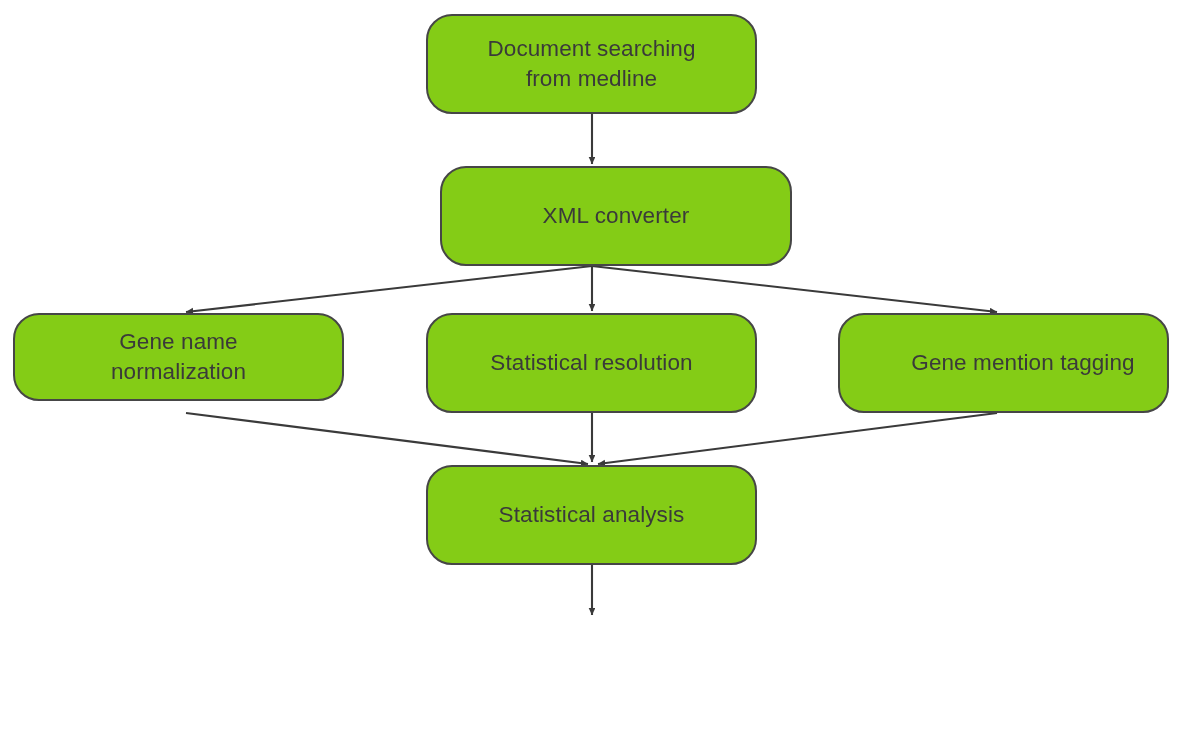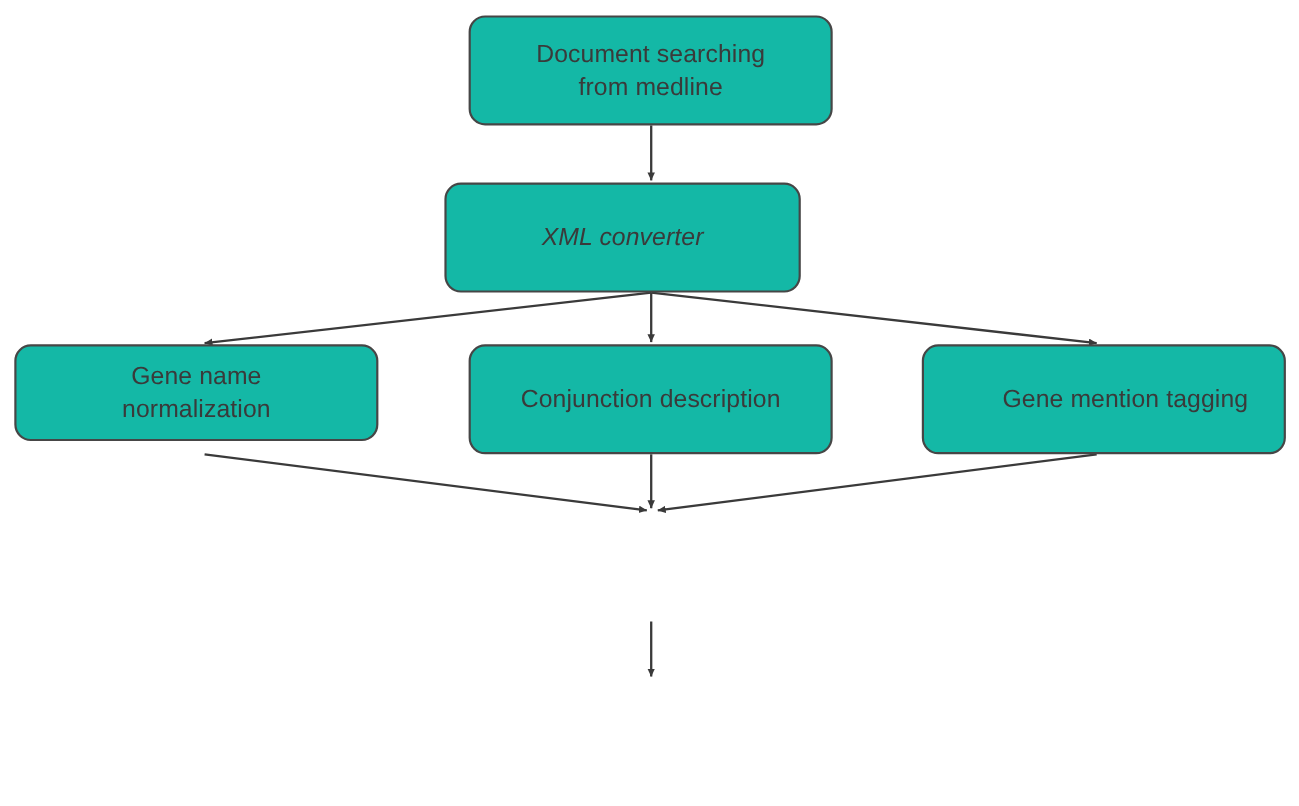--- a/index.html
+++ b/index.html
@@ -22,23 +22,23 @@
     position: absolute;
     left: 0;
     top: 0;
     width: 1181px;
     height: 733px;
     pointer-events: none;
   }
   .node {
     position: absolute;
     box-sizing: border-box;
-    background: #14b8a6;
+    background: #84cc16;
     border: 2.6px solid #464646;
-    border-radius: 15px;
+    border-radius: 26px;
     display: flex;
     align-items: center;
     justify-content: center;
     text-align: center;
     z-index: 2;
   }
   .node-label {
     color: #3a3a3a;
     font-size: 22.5px;
     line-height: 1.32;
@@ -69,32 +69,35 @@
         <line x1="997" y1="413" x2="598" y2="464" marker-end="url(#arrowhead)"></line>
         <line x1="592" y1="565" x2="592" y2="615" marker-end="url(#arrowhead)"></line>
       </g>
   </svg>
 
   <div class="node" style="left: 426px; top: 14px; width: 331px; height: 100px;">
     <span class="node-label">Document searching
 from medline</span>
   </div>
 
-  <div class="node" style="left: 404px; top: 166px; width: 324px; height: 100px; font-style: italic;">
+  <div class="node" style="left: 440px; top: 166px; width: 352px; height: 100px;">
     <span class="node-label">XML converter</span>
   </div>
 
   <div class="node" style="left: 13px; top: 313px; width: 331px; height: 88px; text-align: center;">
     <span class="node-label">Gene name
 normalization</span>
   </div>
 
   <div class="node" style="left: 426px; top: 313px; width: 331px; height: 100px;">
-    <span class="node-label">Conjunction description</span>
+    <span class="node-label">Statistical resolution</span>
   </div>
 
   <div class="node" style="left: 838px; top: 313px; width: 331px; height: 100px; padding-left: 39px;">
     <span class="node-label">Gene mention tagging</span>
   </div>
 
+  <div class="node" style="left: 426px; top: 465px; width: 331px; height: 100px;">
+    <span class="node-label">Statistical analysis</span>
+  </div>
 
 
 </div>
 
 </body></html>

